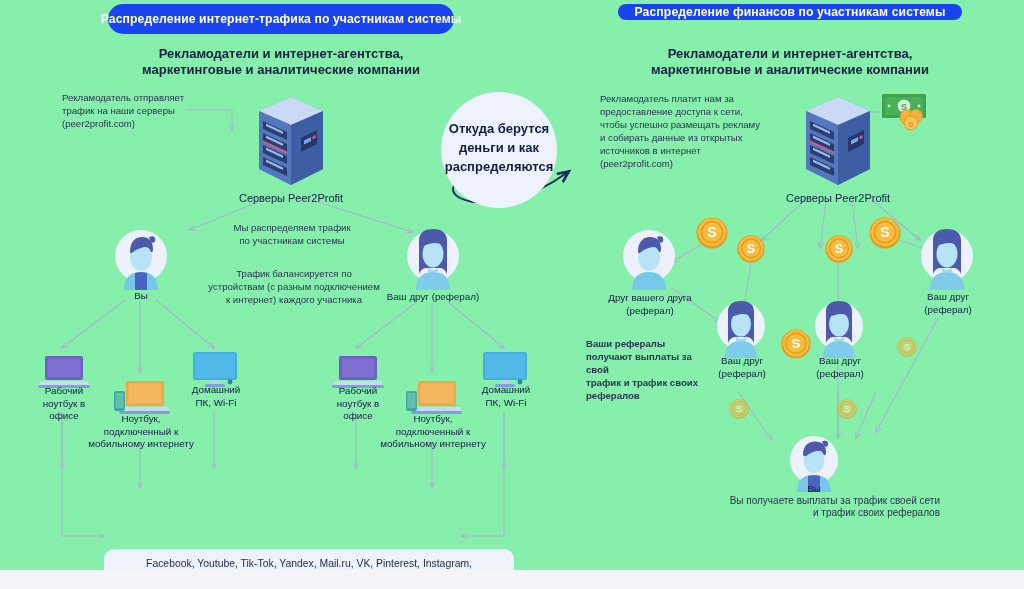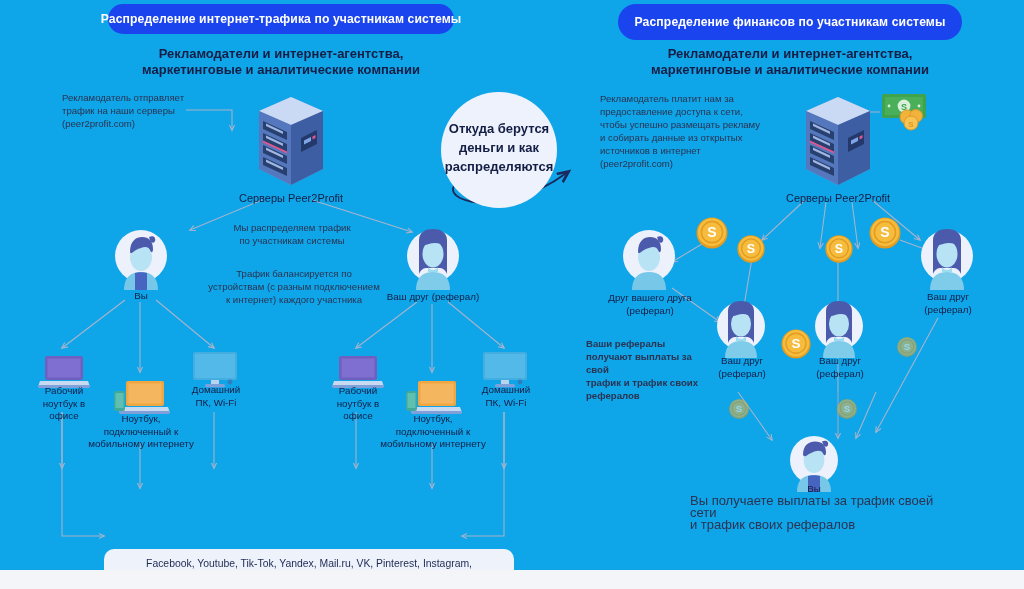--- a/index.html
+++ b/index.html
@@ -2,21 +2,21 @@
 <html><head>
 <meta charset="utf-8">
 <style>
   * { box-sizing: border-box; margin: 0; padding: 0; }
   html, body {
     width: 1024px; height: 589px;
     background: #ffffff;
     font-family: "Liberation Sans", sans-serif;
     overflow: hidden;
   }
-  #stage { position: relative; width: 1024px; height: 589px; background:#0ea5e9; }
+  #stage { position: relative; width: 1024px; height: 589px; background:#86efac; }
 
   
   .pill {
     position: absolute;
     background: #1A45EE;
     color: #ffffff;
     border-radius: 22px;
     font-size: 12.2px;
     font-weight: bold;
     letter-spacing: .1px;
@@ -54,23 +54,23 @@
     color: #141E45;
     font-size: 9.8px;
     font-weight: normal;
     line-height: 12.5px;
     text-align: center;
     white-space: pre-line;
   }
   .ent-sub {
     position: absolute;
     color: #2B3350;
-    font-size: 13px;
+    font-size: 10px;
     line-height: 12px;
-    text-align: left;
+    text-align: right;
     white-space: pre-line;
   }
 
   
   .callout-circle {
     position: absolute;
     border-radius: 50%;
     background: #EDF2FC;
   }
   .callout-text {
@@ -330,21 +330,21 @@
   <div class="platform-box" style="left:104px; top:513px; width:410px; height:46px;margin-top:36px;">
     <span>Facebook, Youtube, Tik-Tok, Yandex, Mail.ru, VK, Pinterest, Instagram,
 Avito, Reddit. Размещение рекламы и сбор данных.</span>
   </div>
 
   <div class="callout-circle" style="left:441px; top:92px; width:116px; height:116px;"></div>
   <div class="callout-text" style="left:434px; top:119px; width:130px;">Откуда берутся
 деньги и как
 распределяются</div>
 
-  <div class="pill" style="left:618px; top:4px; width:344px; height:36px;">
+  <div class="pill" style="left:618px; top:4px; width:344px; height:16px;">
     <span>Распределение финансов по участникам системы</span>
   </div>
 
   <div class="sec-title" style="left:622px; top:46px; width:336px;">Рекламодатели и интернет-агентства,
 маркетинговые и аналитические компании</div>
 
   <div class="note r" style="left:600px; top:92px; width:172px;">Рекламодатель платит нам за
 предоставление доступа к сети,
 чтобы успешно размещать рекламу
 и собирать данные из открытых

